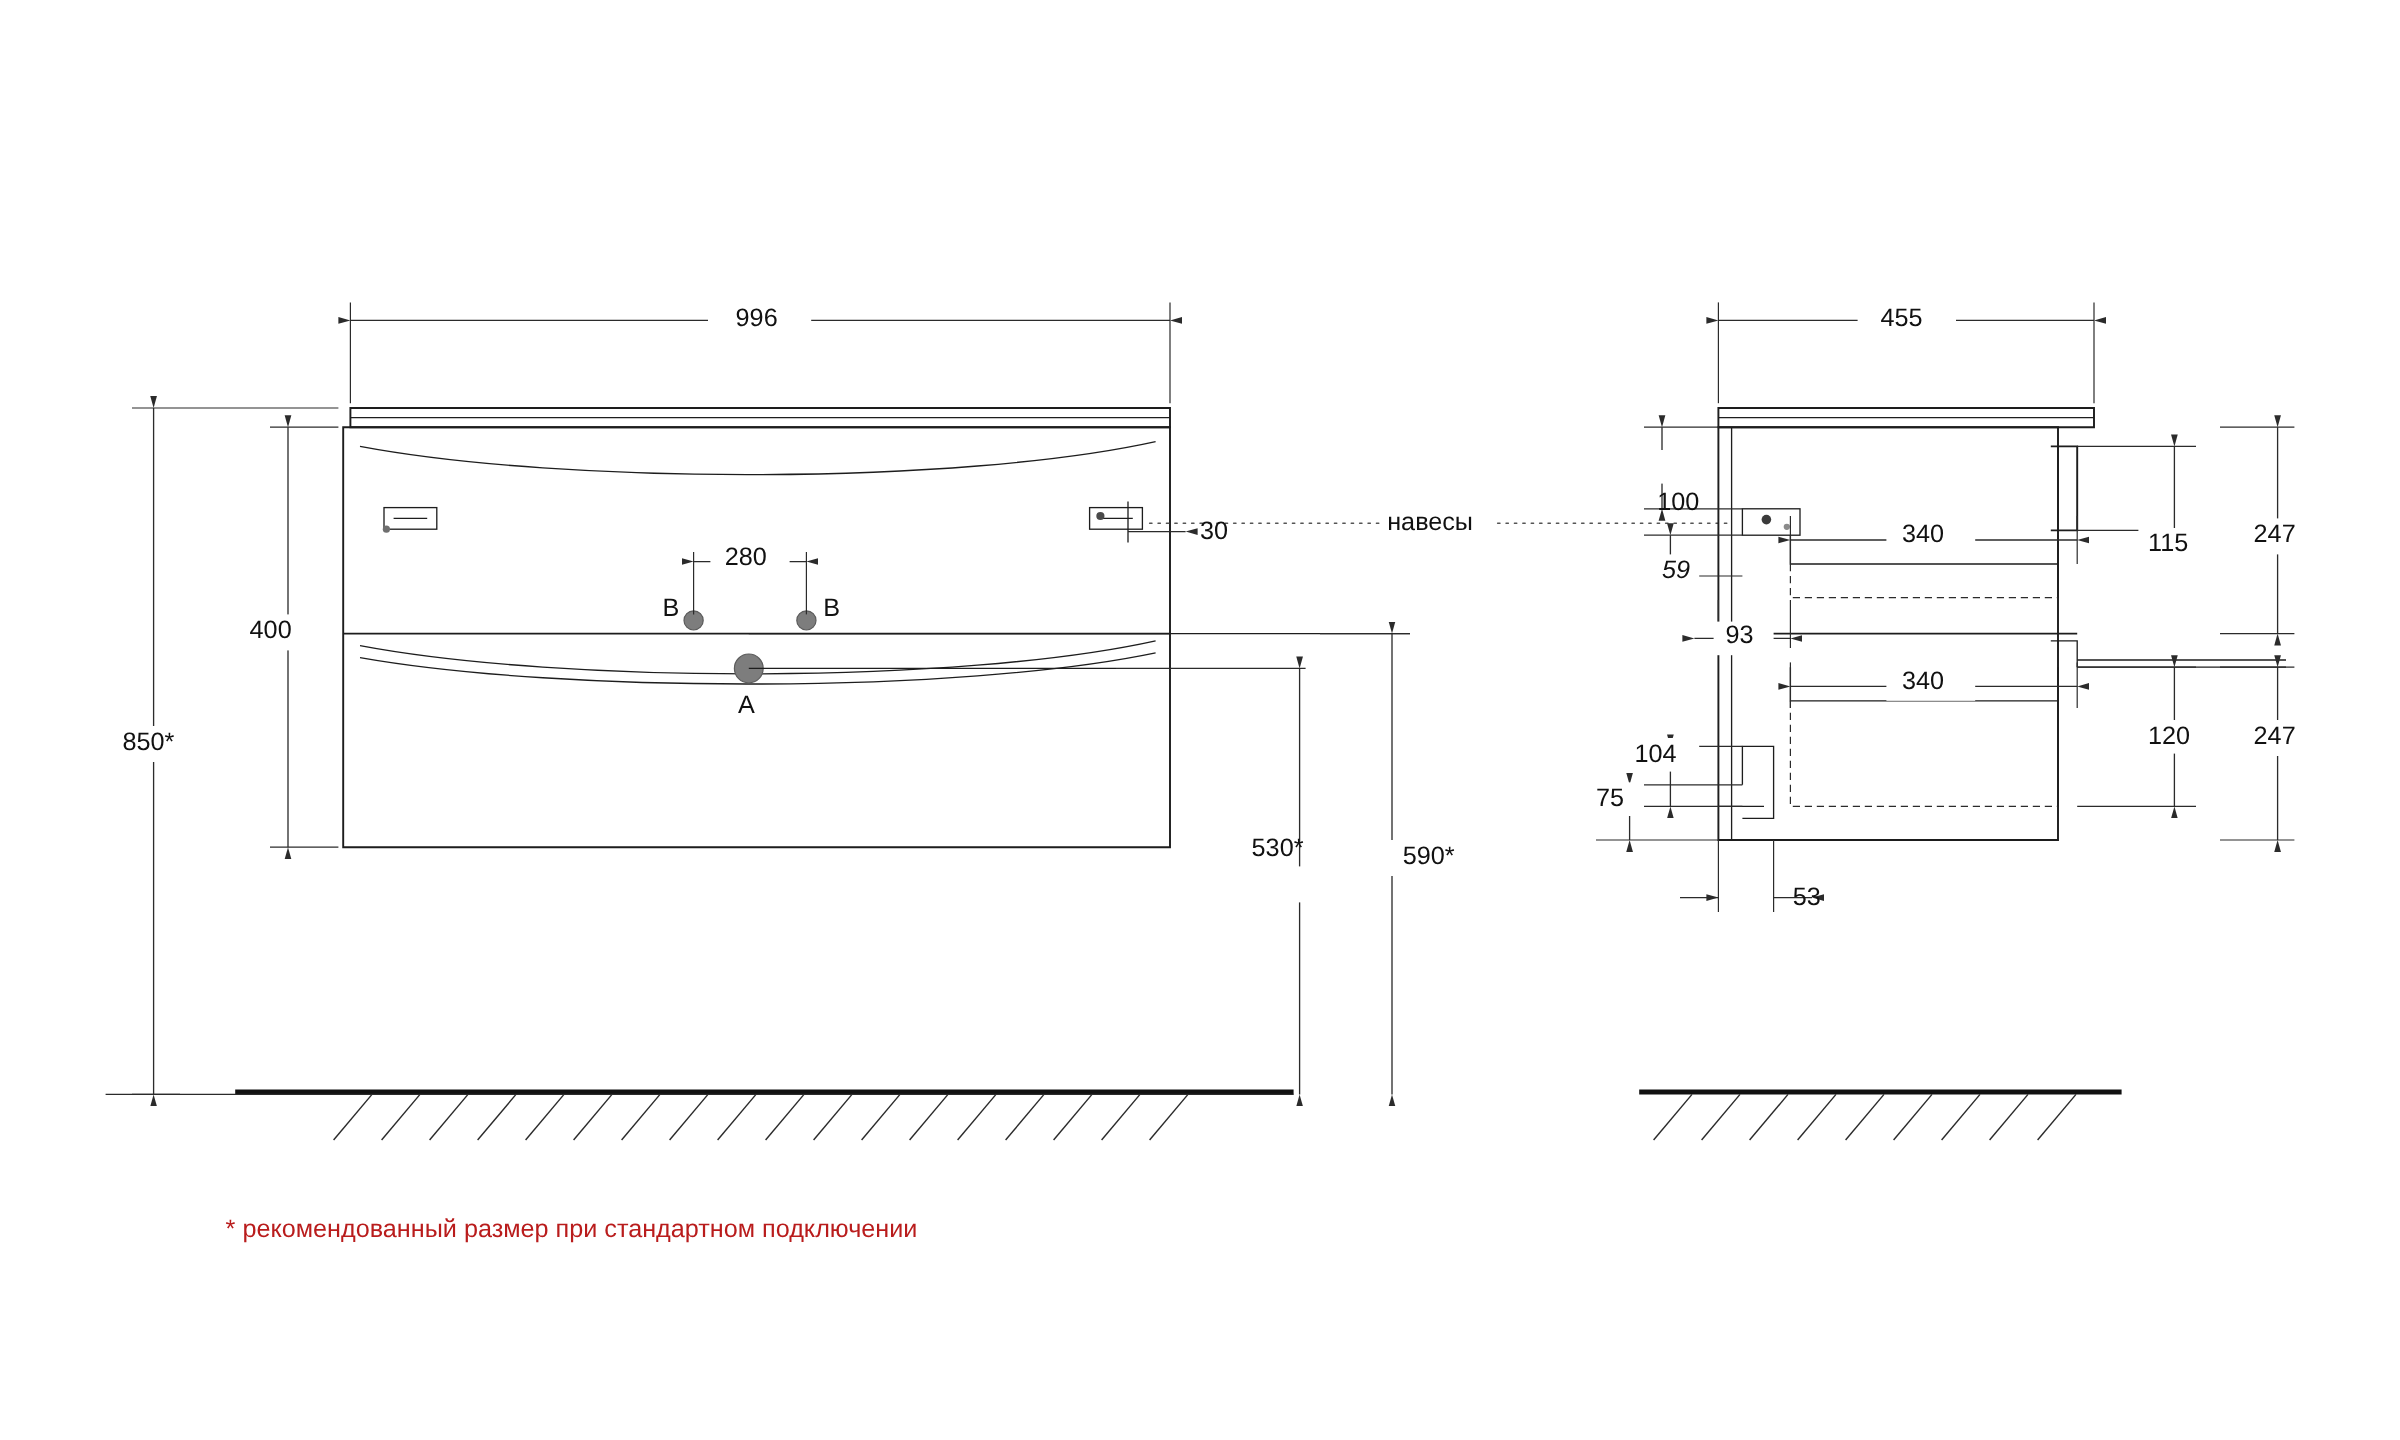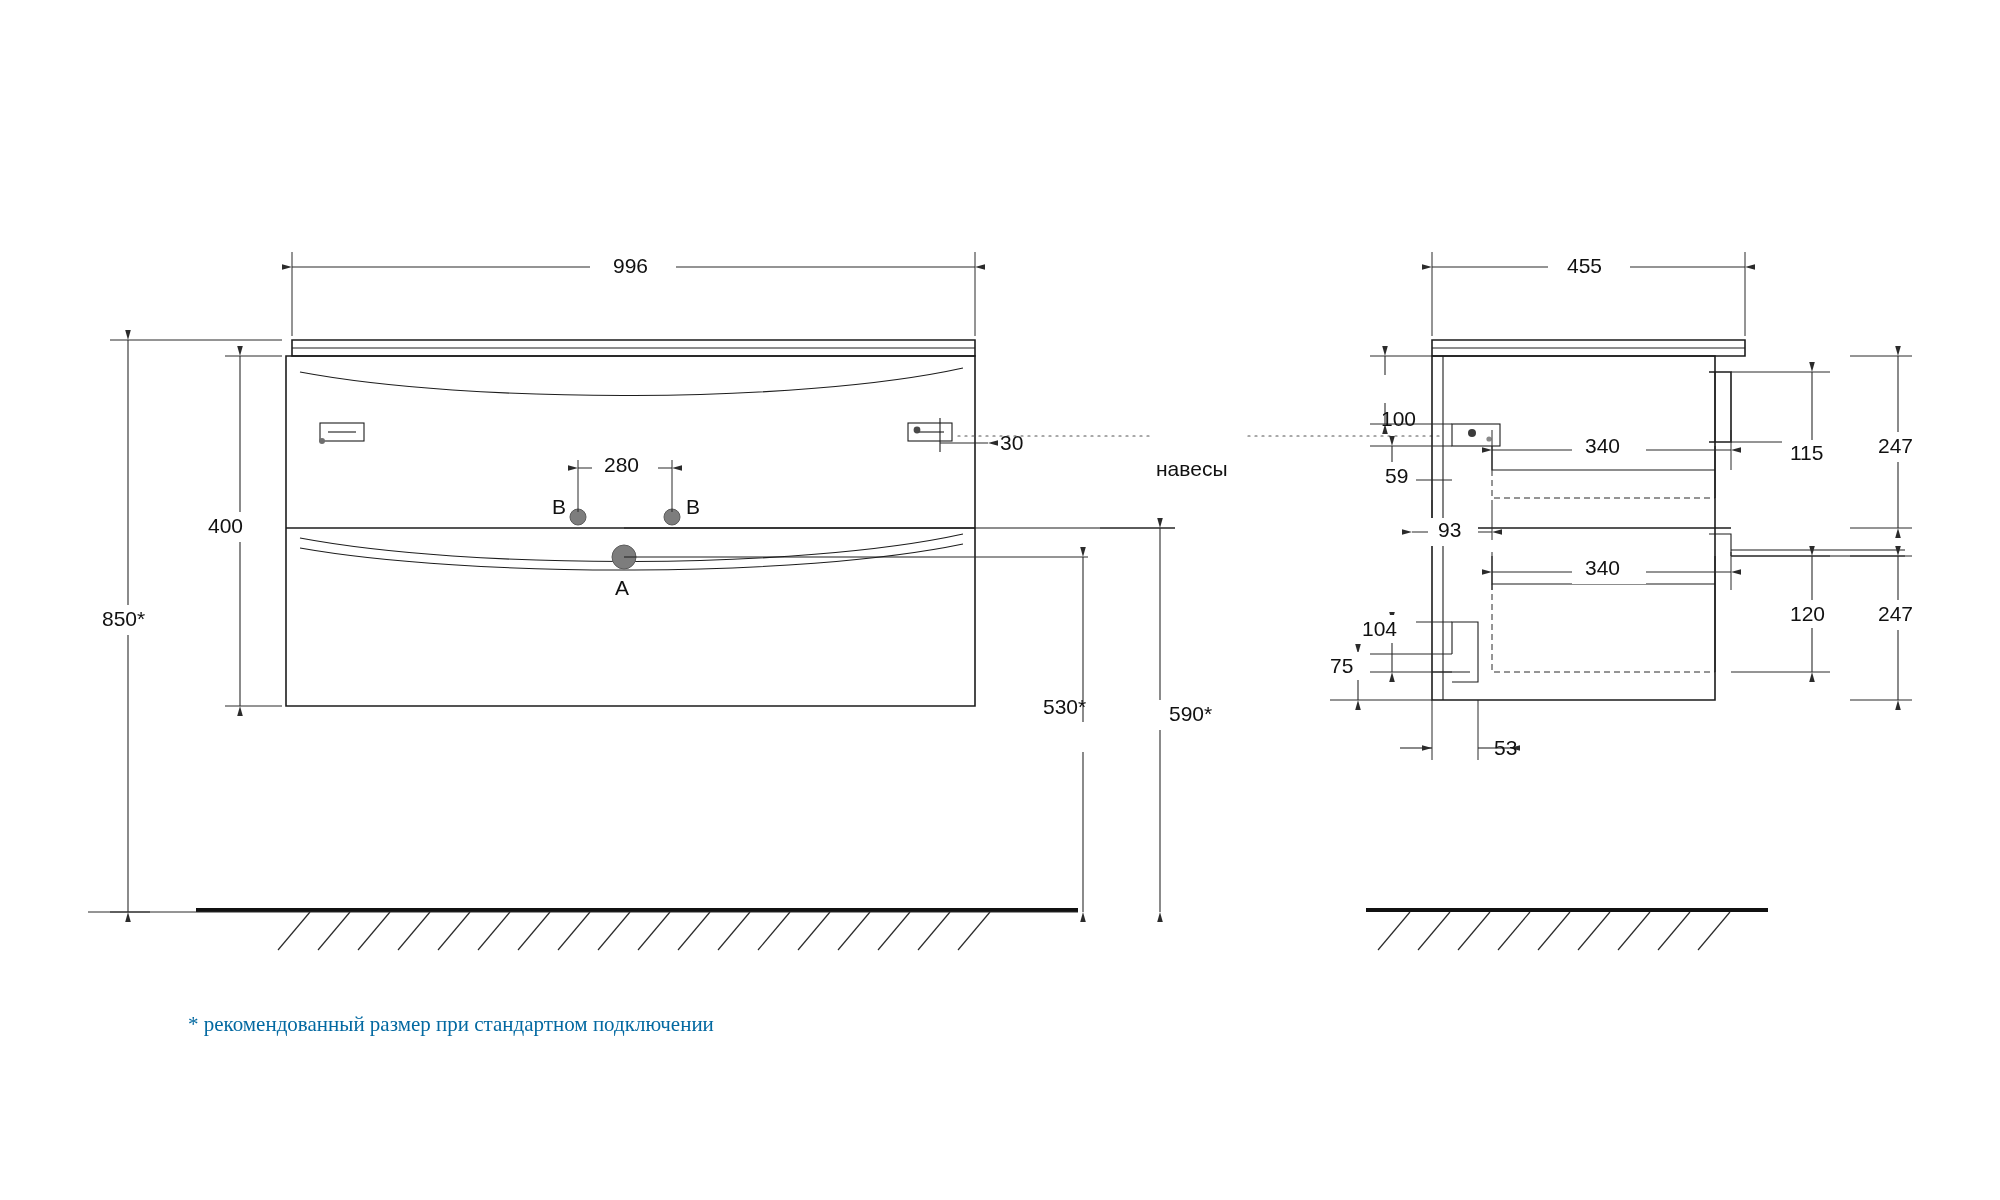--- a/index.html
+++ b/index.html
@@ -75,23 +75,22 @@
   .legend {
     position: absolute;
     left: 188px;
     top: 1012px;
     width: 900px;
   }
   .legend p {
     margin: 0 0 17px 0;
     font-size: 21px;
     line-height: 1.2;
-    color: #0369a1;
+    color: #b91c1c;
     white-space: nowrap;
-    font-family: Liberation Serif, serif;
   }
   .label-abs {
     position: absolute;
     font-size: 21px;
     color: #111;
     white-space: nowrap;
   }
 </style>
 </head>
 <body>
@@ -358,25 +357,25 @@
   <div class="label-abs" style="left:102px; top:607px;">850*</div>
   <div class="label-abs" style="left:604px; top:453px;">280</div>
   <div class="label-abs" style="left:1000px; top:431px;">30</div>
   <div class="label-abs" style="left:1043px; top:695px;">530*</div>
   <div class="label-abs" style="left:1124px; top:702px;margin-left:45px;">590*</div>
 
   <div class="label-abs" style="left:552px; top:495px;">B</div>
   <div class="label-abs" style="left:686px; top:495px;">B</div>
   <div class="label-abs" style="left:615px; top:576px;">A</div>
 
-  <div class="label-abs" style="left:1156px; top:424px;margin-top:33px;">навесы</div>
+  <div class="label-abs" style="left:1156px; top:424px;">навесы</div>
 
   <div class="label-abs" style="left:1567px; top:254px;">455</div>
   <div class="label-abs" style="left:1381px; top:377px;margin-top:30px;">100</div>
-  <div class="label-abs" style="left:1385px; top:464px;">59</div>
+  <div class="label-abs" style="left:1385px; top:464px;font-style:italic;">59</div>
   <div class="label-abs" style="left:1438px; top:518px;">93</div>
   <div class="label-abs" style="left:1585px; top:434px;">340</div>
   <div class="label-abs" style="left:1585px; top:556px;">340</div>
   <div class="label-abs" style="left:1790px; top:441px;">115</div>
   <div class="label-abs" style="left:1790px; top:602px;">120</div>
   <div class="label-abs" style="left:1878px; top:434px;">247</div>
   <div class="label-abs" style="left:1878px; top:602px;">247</div>
   <div class="label-abs" style="left:1362px; top:617px;">104</div>
   <div class="label-abs" style="left:1330px; top:654px;">75</div>
   <div class="label-abs" style="left:1494px; top:736px;">53</div>

